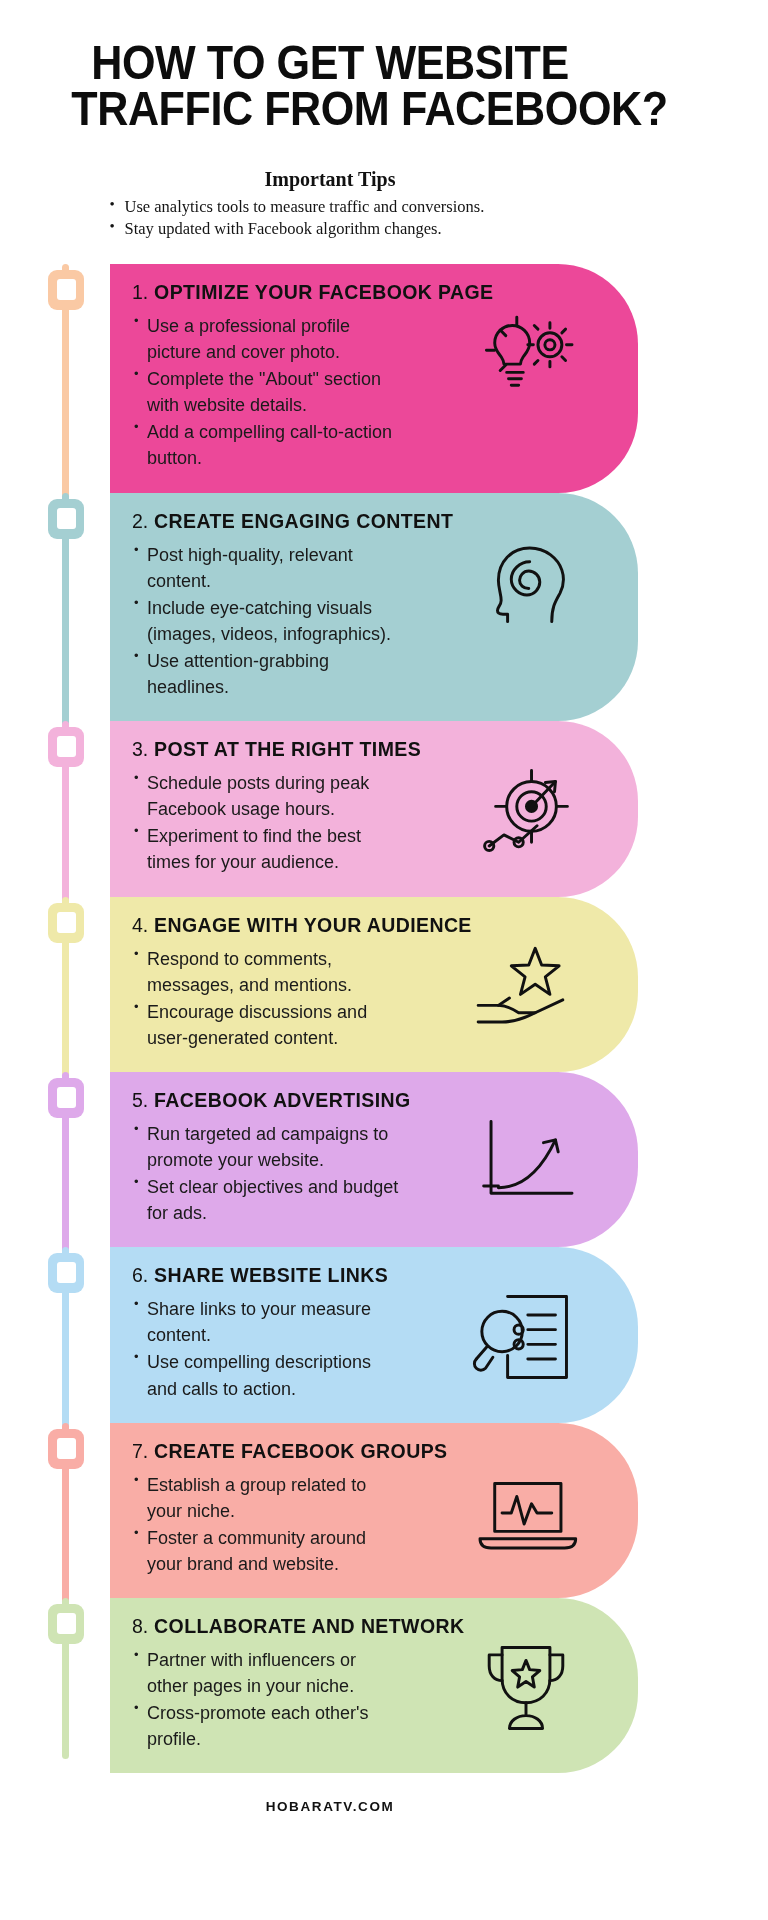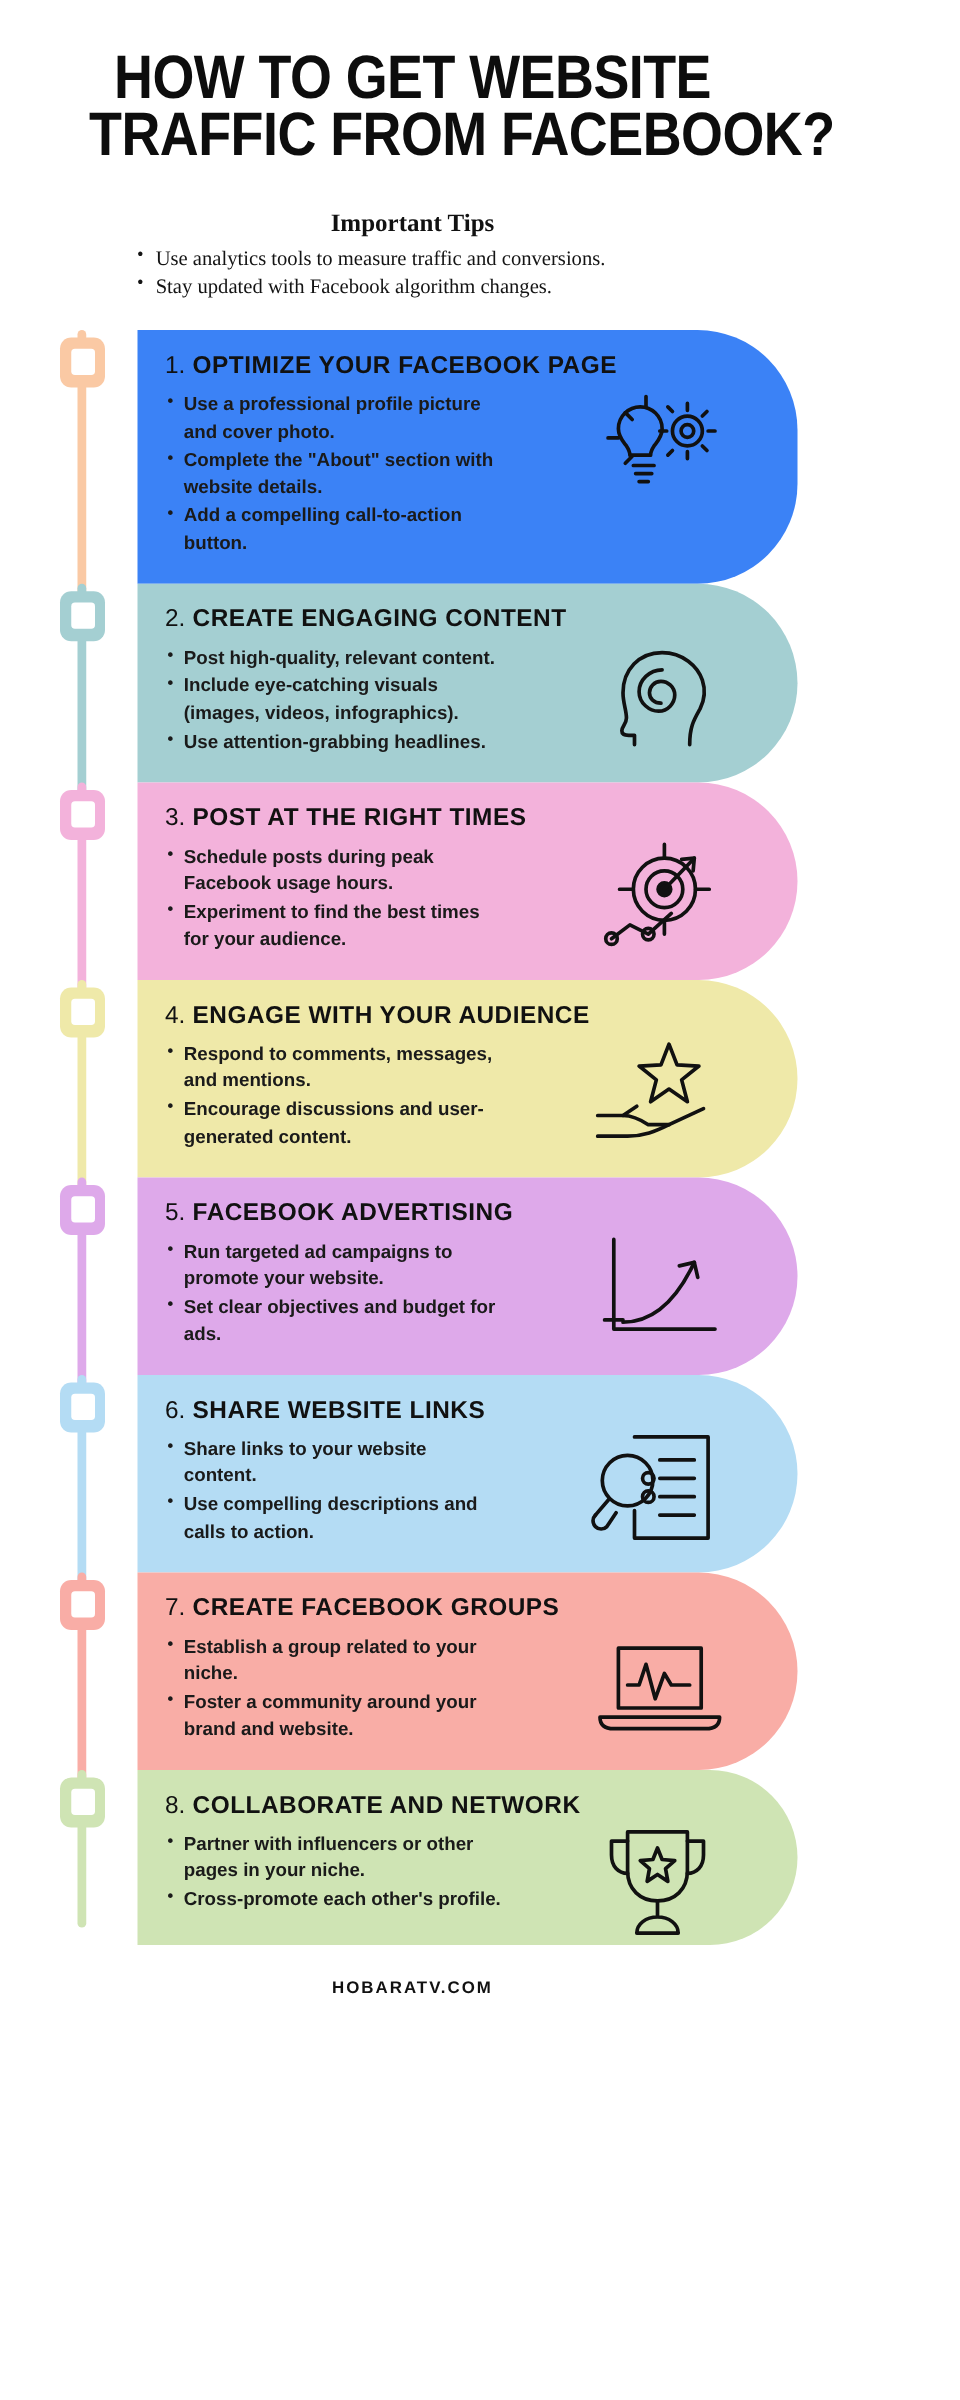--- a/index.html
+++ b/index.html
@@ -111,25 +111,24 @@
     color:#111;
     text-transform:uppercase;
     margin-bottom:9px;
     white-space:nowrap;
   }
   .card-head .num { font-weight:normal; letter-spacing:0; }
   .bullets { list-style:none; width:270px; }
   .bullets li {
     position:relative;
     padding-left:15px;
-    font-size:15px;
+    font-size:18px;
     line-height:1.45;
     color:#1a1a1a;
     margin-bottom:1px;
-    font-weight:bold;
   }
   .bullets li::before {
     content:"\2022";
     position:absolute; left:2px; top:-1px;
     font-size:13px;
   }
 
   
   .card-icon {
     position:absolute;
@@ -167,21 +166,21 @@
       </ul>
     </div>
   </div>
 
   <div class="steps">
       <div class="step">
         <div class="rail">
           <div class="rail-line" style="background: rgb(250, 201, 164);"></div>
           <div class="marker" style="background: rgb(250, 201, 164);"></div>
         </div>
-        <div class="card" style="background: #3b82f6;">
+        <div class="card" style="background: #ec4899;">
           <div class="card-head"><span class="num">1.</span><span> OPTIMIZE YOUR FACEBOOK PAGE</span></div>
           <ul class="bullets">
             <li>Use a professional profile picture and cover photo.</li>
             <li>Complete the "About" section with website details.</li>
             <li>Add a compelling call-to-action button.</li>
           </ul>
           <div class="card-icon">
     <svg viewBox="0 0 120 100" fill="none" stroke="#111" stroke-width="3.2" stroke-linecap="round" stroke-linejoin="round">
       <path d="M38 30 L32 24 M26 46 L17 46 M38 62 L32 68 M50 19 L50 10"></path>
       <path d="M64 38c0-11-9-19-19-19s-19 8-19 19c0 7 4 11 7 15 2 3 3 5 3 8h18c0-3 1-5 3-8 3-4 7-8 7-15z"></path>
@@ -281,21 +280,21 @@
         </div>
       </div>
       <div class="step">
         <div class="rail">
           <div class="rail-line" style="background: rgb(180, 220, 244);"></div>
           <div class="marker" style="background: rgb(180, 220, 244);"></div>
         </div>
         <div class="card" style="background: rgb(180, 220, 244);">
           <div class="card-head"><span class="num">6.</span><span> SHARE WEBSITE LINKS</span></div>
           <ul class="bullets">
-            <li>Share links to your website content.</li>
+            <li>Share links to your measure content.</li>
             <li>Use compelling descriptions and calls to action.</li>
           </ul>
           <div class="card-icon">
     <svg viewBox="0 0 120 100" fill="none" stroke="#111" stroke-width="3.2" stroke-linecap="round" stroke-linejoin="round">
       <path d="M40 6 H104 V94 H40 V70"></path>
       <path d="M62 26 H92 M62 42 H92 M62 58 H92 M62 74 H92"></path>
       <circle cx="52" cy="42" r="5"></circle>
       <circle cx="52" cy="58" r="5"></circle>
       <circle cx="34" cy="44" r="22"></circle>
       <path d="M18 60 L6 74"></path>

